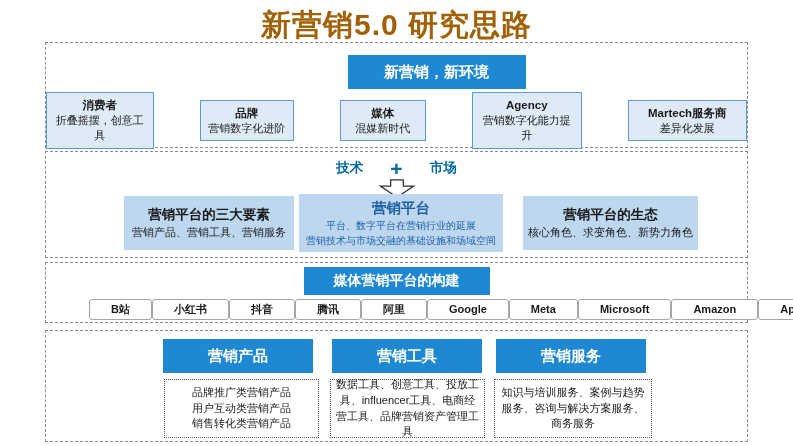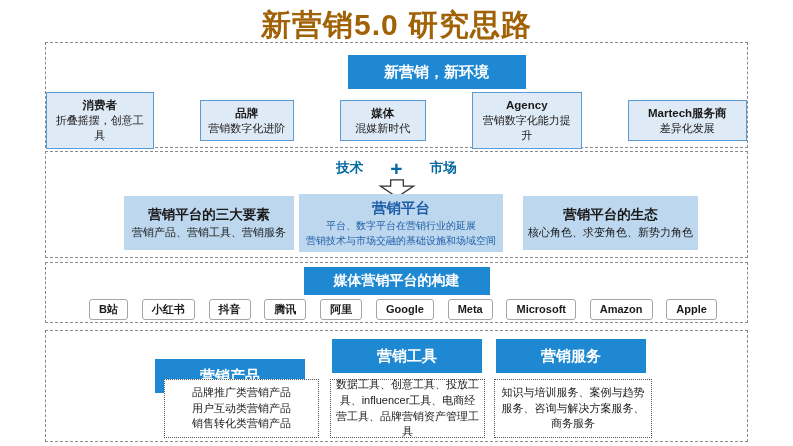--- a/index.html
+++ b/index.html
@@ -70,26 +70,26 @@
   #media-head {
     position:absolute; left:50%; transform:translateX(-50%);
     top:4px; width:186px; height:28px; font-size:14px;
   }
   .plat-row {
     position:absolute; top:36px; left:43px; right:30px;
     display:flex; justify-content:space-between; align-items:center;
   }
   .chip {
     background:#ffffff; border:1px solid #A6A6A6; border-radius:3px;
-    font-size:11px; font-weight:bold; padding:3px 9px;
+    font-size:11px; font-weight:bold; padding:3px 21px;
     line-height:1.2; white-space:nowrap; box-sizing:border-box;
   }
 
   .off-head { position:absolute; top:8px; width:150px; height:34px; font-size:15px; }
-  #off-h1 { left:109px;margin-top:20px; } #off-h2 { left:286px; } #off-h3 { left:450px; }
+  #off-h1 { left:117px; } #off-h2 { left:286px; } #off-h3 { left:450px; }
   .off-body {
     position:absolute; top:48px; width:155px; height:59px;
     border:1.5px dotted #555555; background:#ffffff; box-sizing:border-box;
     display:flex; align-items:center; justify-content:center;
     text-align:center; font-size:11px; line-height:1.45; padding:3px 5px;
   }
   #off-b1 { left:118px; white-space:pre-line; }
   #off-b2 { left:284px; }
   #off-b3 { left:448px; width:158px;text-align:center; }
 </style>

